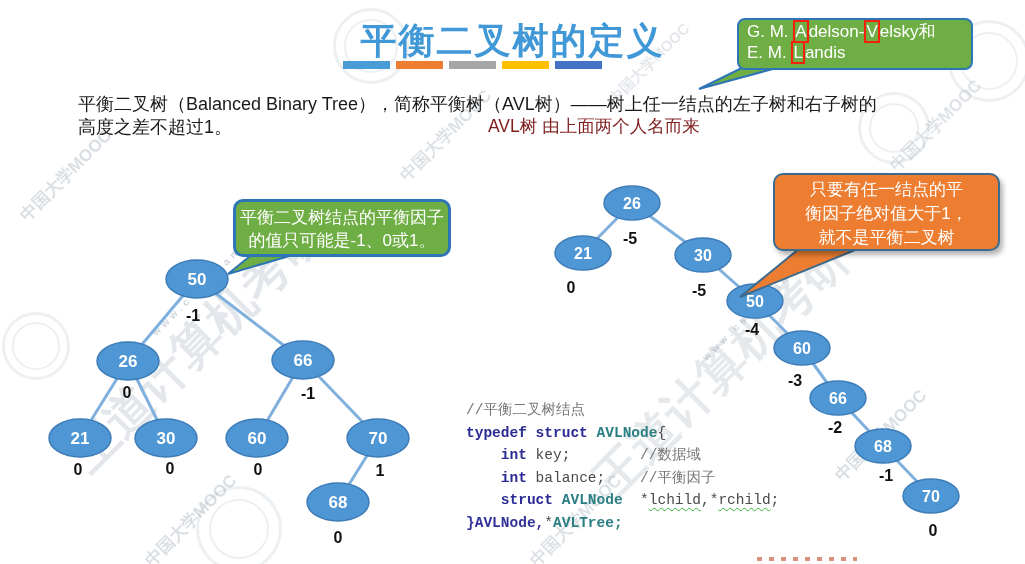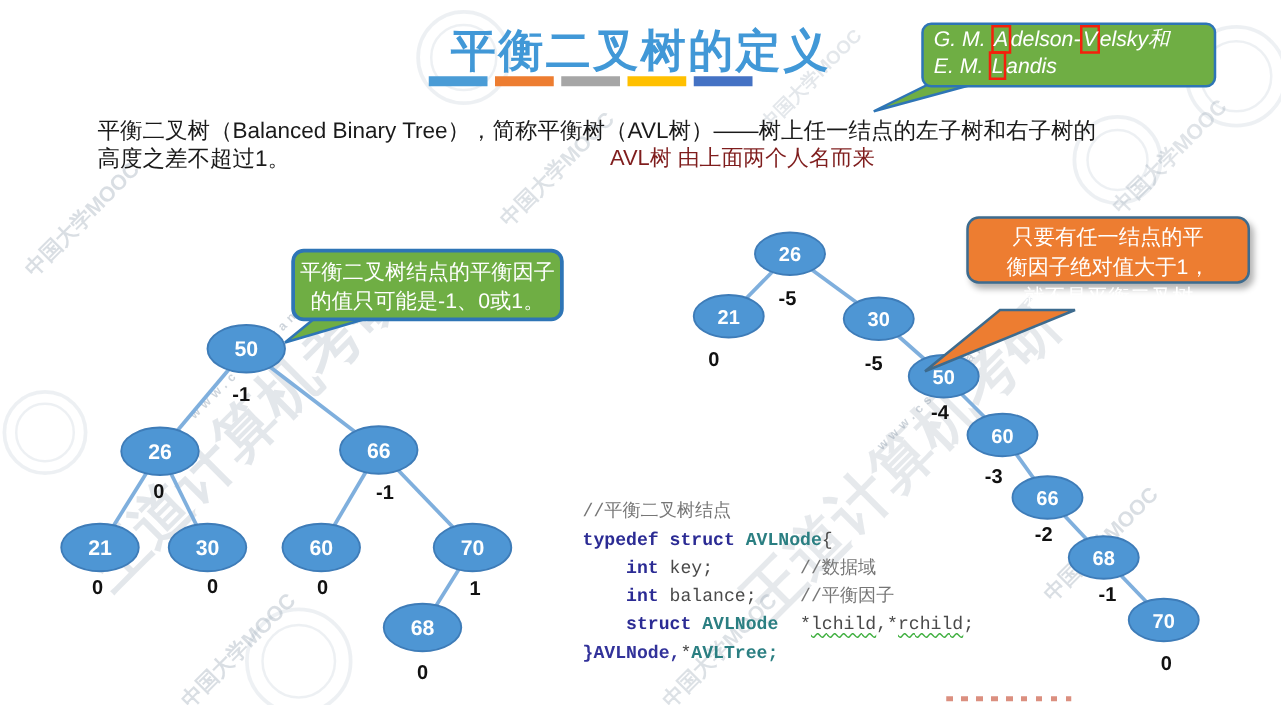--- a/index.html
+++ b/index.html
@@ -14,26 +14,26 @@
       border:2px solid #7d93a8;border-radius:50%;}
   
   .title{left:0;right:0;top:17px;text-align:center;font-size:36px;font-weight:bold;
          color:#4198d7;letter-spacing:2px;}
   .bars{left:343px;top:61px;display:flex;gap:6px;}
   .bar{width:47px;height:8px;display:inline-block;}
   
   .callout{border-radius:10px;color:#fff;box-sizing:border-box;}
   .names-box{left:737px;top:18px;width:216px;height:46px;background:#6fae44;
              border:2px solid #2e75b6;border-radius:8px;padding:1px 8px;
-             font-size:17px;line-height:21px;color:#fff;font-style:italic;}
+             font-size:17px;line-height:21px;color:#fff;}
   .red-box{border:2px solid #f51f0c;}
   .green-callout{left:233px;top:199px;width:218px;height:58px;background:#6fae44;
              border:3px solid #2e75b6;text-align:center;font-size:17px;line-height:23px;
              padding-top:4px;}
-  .orange-callout{left:773px;top:173px;width:227px;height:54px;background:#ed7d31;
+  .orange-callout{left:773px;top:173px;width:227px;height:78px;background:#ed7d31;
              border:2px solid #3d6b8e;text-align:center;font-size:17px;line-height:24px;
              padding-top:3px;box-shadow:3px 4px 5px rgba(0,0,0,.3);}
   
   .definition{left:78px;top:93px;font-size:18px;line-height:23px;color:#1a1a1a;white-space:nowrap;}
   .hl{background:#ffff00;color:#9c3d00;}
   .red-note{left:488px;top:114px;font-size:17.5px;color:#7f1d1d;white-space:nowrap;}
   
   .code{left:466px;top:399px;}
   .code-line{font-family:Liberation Mono, monospace;font-size:14.5px;line-height:22.5px;
              white-space:pre;}

